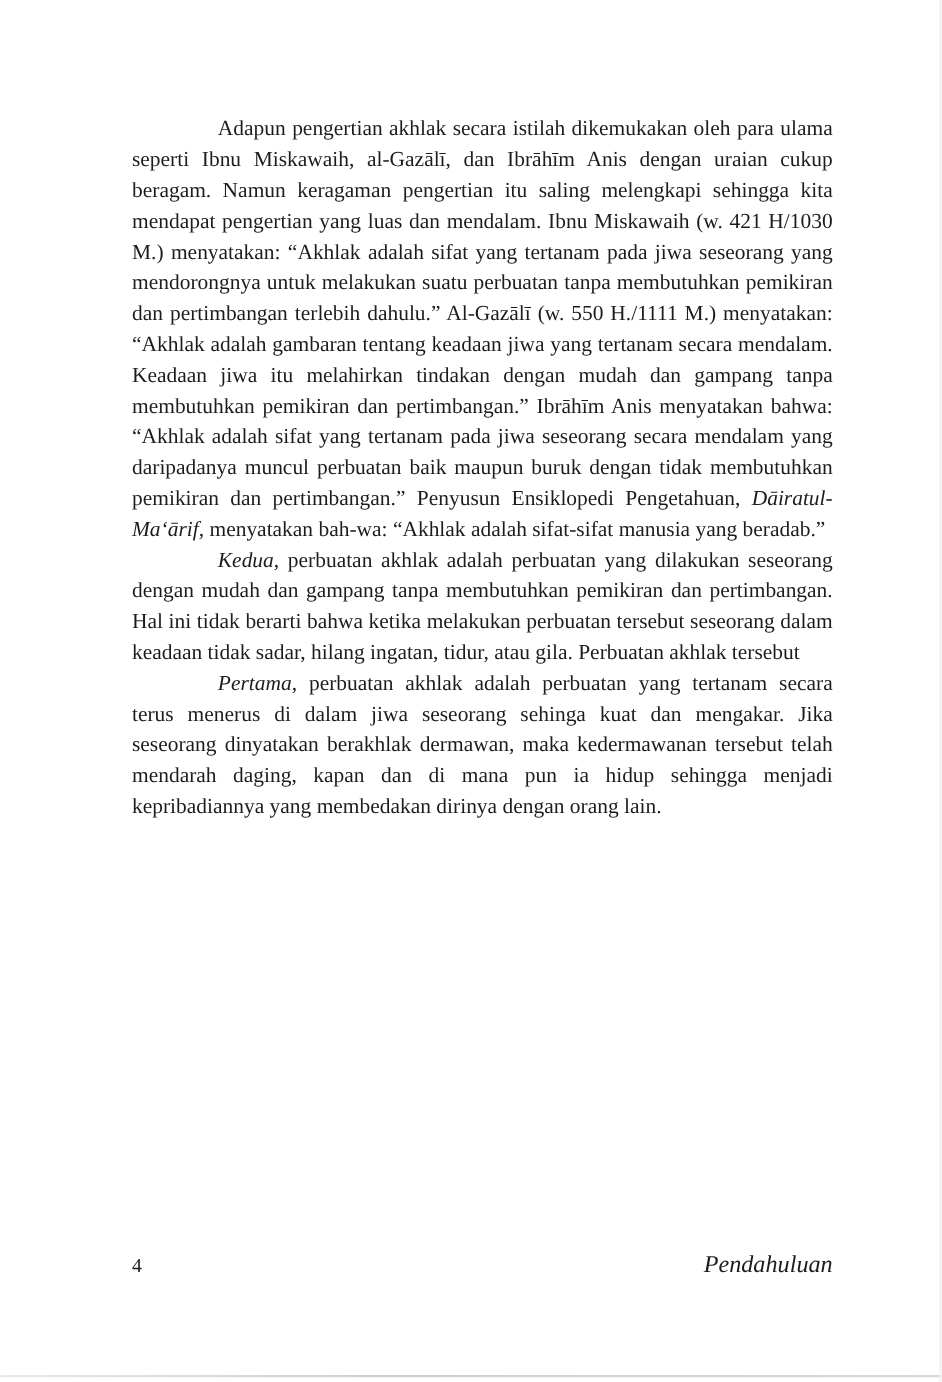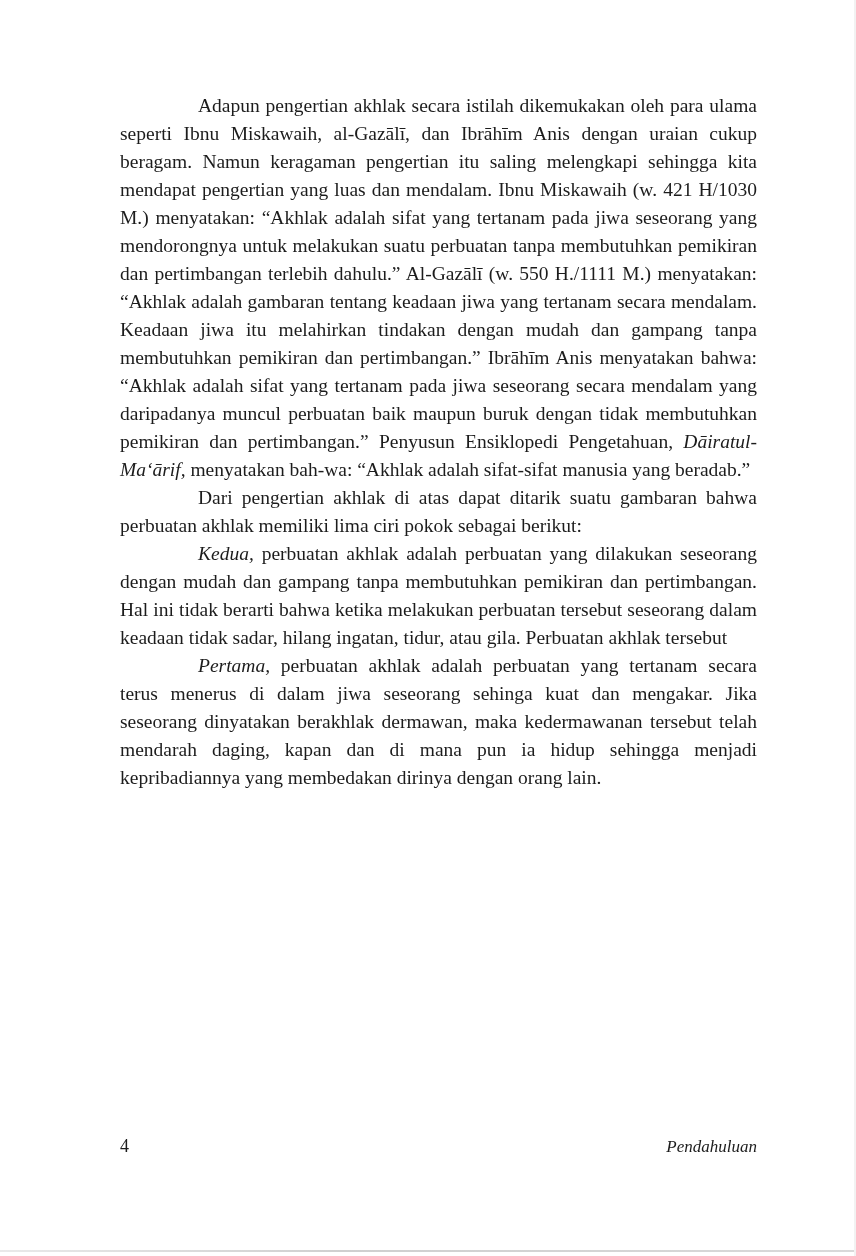--- a/index.html
+++ b/index.html
@@ -16,21 +16,21 @@
     overflow: hidden;
   }
   .page {
     position: absolute;
     inset: 0;
     background: #ffffff;
   }
   .text-block {
     position: absolute;
     left: 120px;
-    top: 92px;
+    top: 104px;
     width: 637px;
     font-size: 19.5px;
     line-height: 28px;
     text-align: justify;
     text-justify: inter-word;
   }
   .text-block p {
     margin: 0;
     padding: 0;
     text-indent: 78px;
@@ -43,21 +43,21 @@
     left: 120px;
     top: 1136px;
     width: 637px;
     display: flex;
     justify-content: space-between;
     align-items: baseline;
     font-size: 18px;
   }
   .footer .chapter-title {
     font-style: italic;
-    font-size: 17px;
+    font-size: 22px;
   }
   .scan-edge-bottom {
     position: absolute;
     left: 0;
     bottom: 4px;
     width: 100%;
     height: 2px;
     background: linear-gradient(to right, #e9e9e9, #cfcfcf 40%, #d9d9d9);
   }
   .scan-edge-right {
@@ -71,21 +71,20 @@
 </style>
 </head>
 <body>
 
 <div class="page">
 
   <div class="text-block">
 
     <p><span>Adapun pengertian akhlak secara istilah dikemukakan oleh para ulama seperti Ibnu Miskawaih, al-Gazālī, dan Ibrāhīm Anis dengan uraian cukup beragam. Namun keragaman pengertian itu saling melengkapi sehingga kita mendapat pengertian yang luas dan mendalam. Ibnu Miskawaih (w. 421 H/1030 M.) menyatakan: “Akhlak adalah sifat yang tertanam pada jiwa seseorang yang mendorongnya untuk melakukan suatu perbuatan tanpa membutuhkan pemikiran dan pertimbangan terlebih dahulu.” Al-Gazālī (w. 550 H./1111 M.) menyatakan: “Akhlak adalah gambaran tentang keadaan jiwa yang tertanam secara mendalam. Keadaan jiwa itu melahirkan tindakan dengan mudah dan gampang tanpa membutuhkan pemikiran dan pertimbangan.” Ibrāhīm Anis menyatakan bahwa: “Akhlak adalah sifat yang tertanam pada jiwa seseorang secara mendalam yang daripadanya muncul perbuatan baik maupun buruk dengan tidak membutuhkan pemikiran dan pertimbangan.” Penyusun Ensiklopedi Pengetahuan, </span><i>Dāiratul-Ma‘ārif,</i><span> menyatakan bah-wa: “Akhlak adalah sifat-sifat manusia yang beradab.”</span></p>
 
-    <p>Dari pengertian akhlak di atas dapat ditarik suatu gambaran bahwa perbuatan akhlak memiliki lima ciri pokok sebagai berikut:</p>
 
     <p><i>Kedua,</i><span> perbuatan akhlak adalah perbuatan yang dilakukan seseorang dengan mudah dan gampang tanpa membutuhkan pemikiran dan pertimbangan. Hal ini tidak berarti bahwa ketika melakukan perbuatan tersebut seseorang dalam keadaan tidak sadar, hilang ingatan, tidur, atau gila. Perbuatan akhlak tersebut</span></p>
 
     <p><i>Pertama,</i><span> perbuatan akhlak adalah perbuatan yang tertanam secara terus menerus di dalam jiwa seseorang sehinga kuat dan mengakar. Jika seseorang dinyatakan berakhlak dermawan, maka kedermawanan tersebut telah mendarah daging, kapan dan di mana pun ia hidup sehingga menjadi kepribadiannya yang membedakan dirinya dengan orang lain.</span></p>
 
   </div>
 
   <div class="footer">
     <span class="page-number">4</span>
     <span class="chapter-title">Pendahuluan</span>

